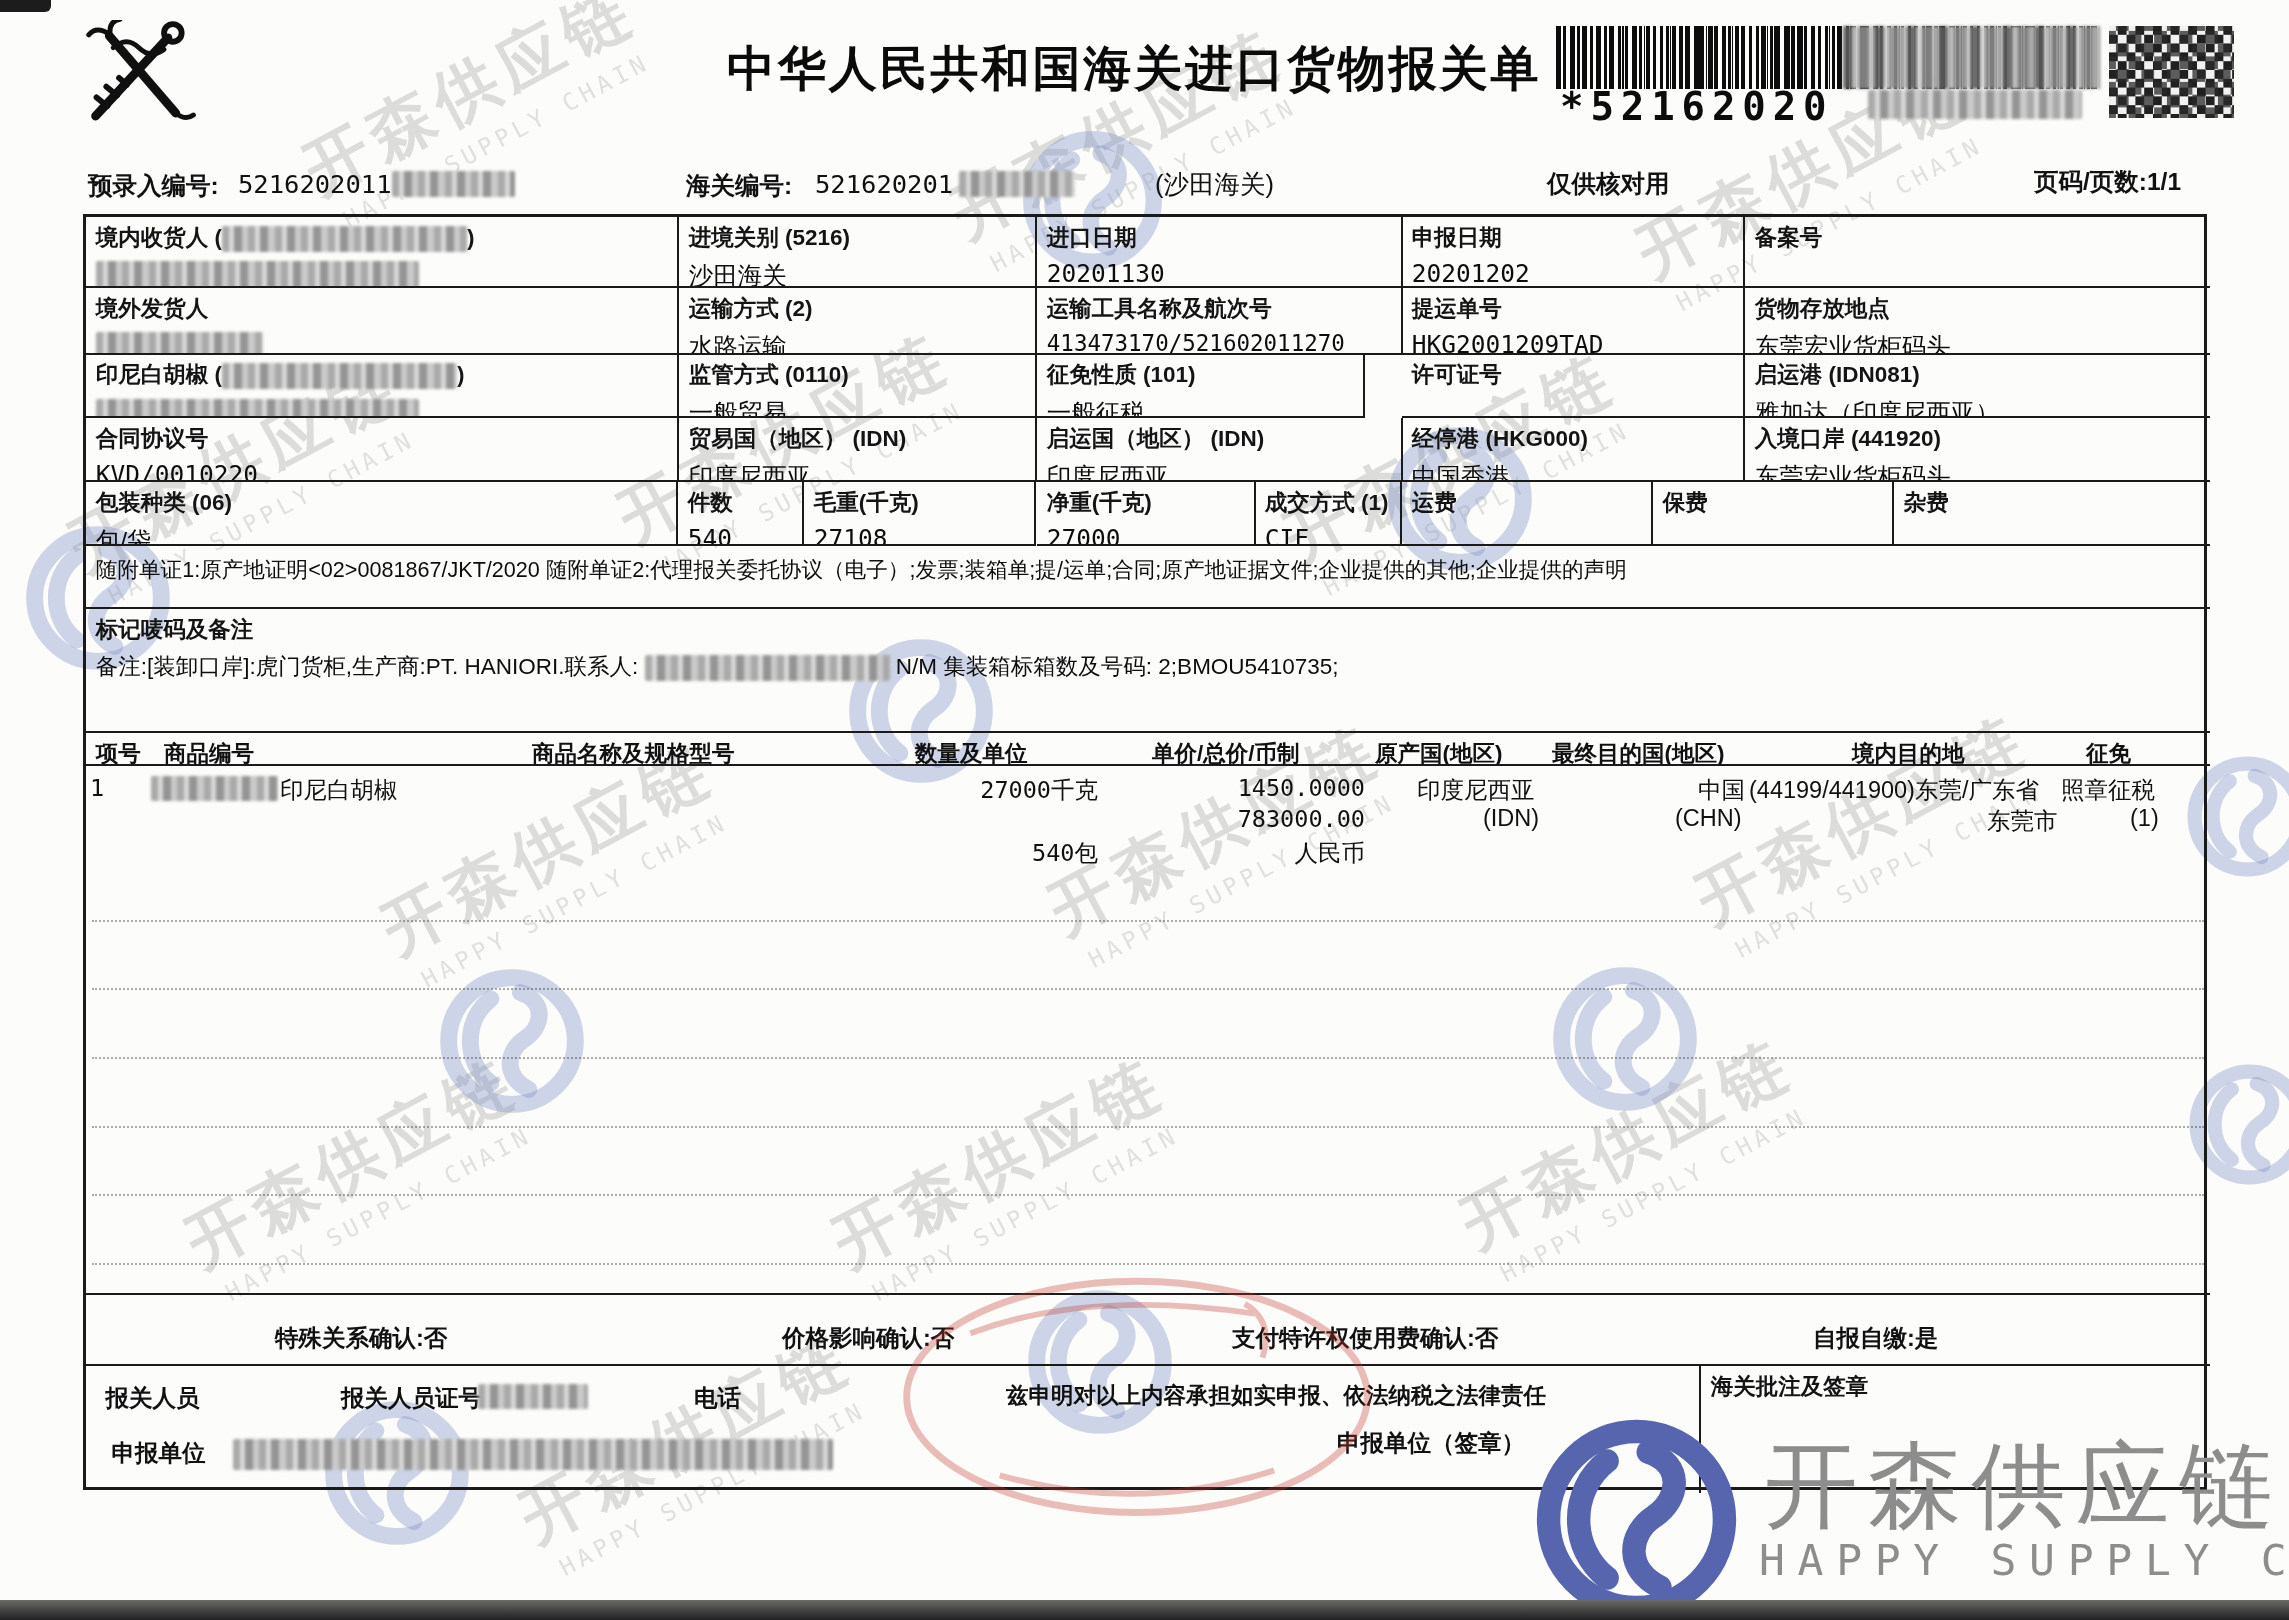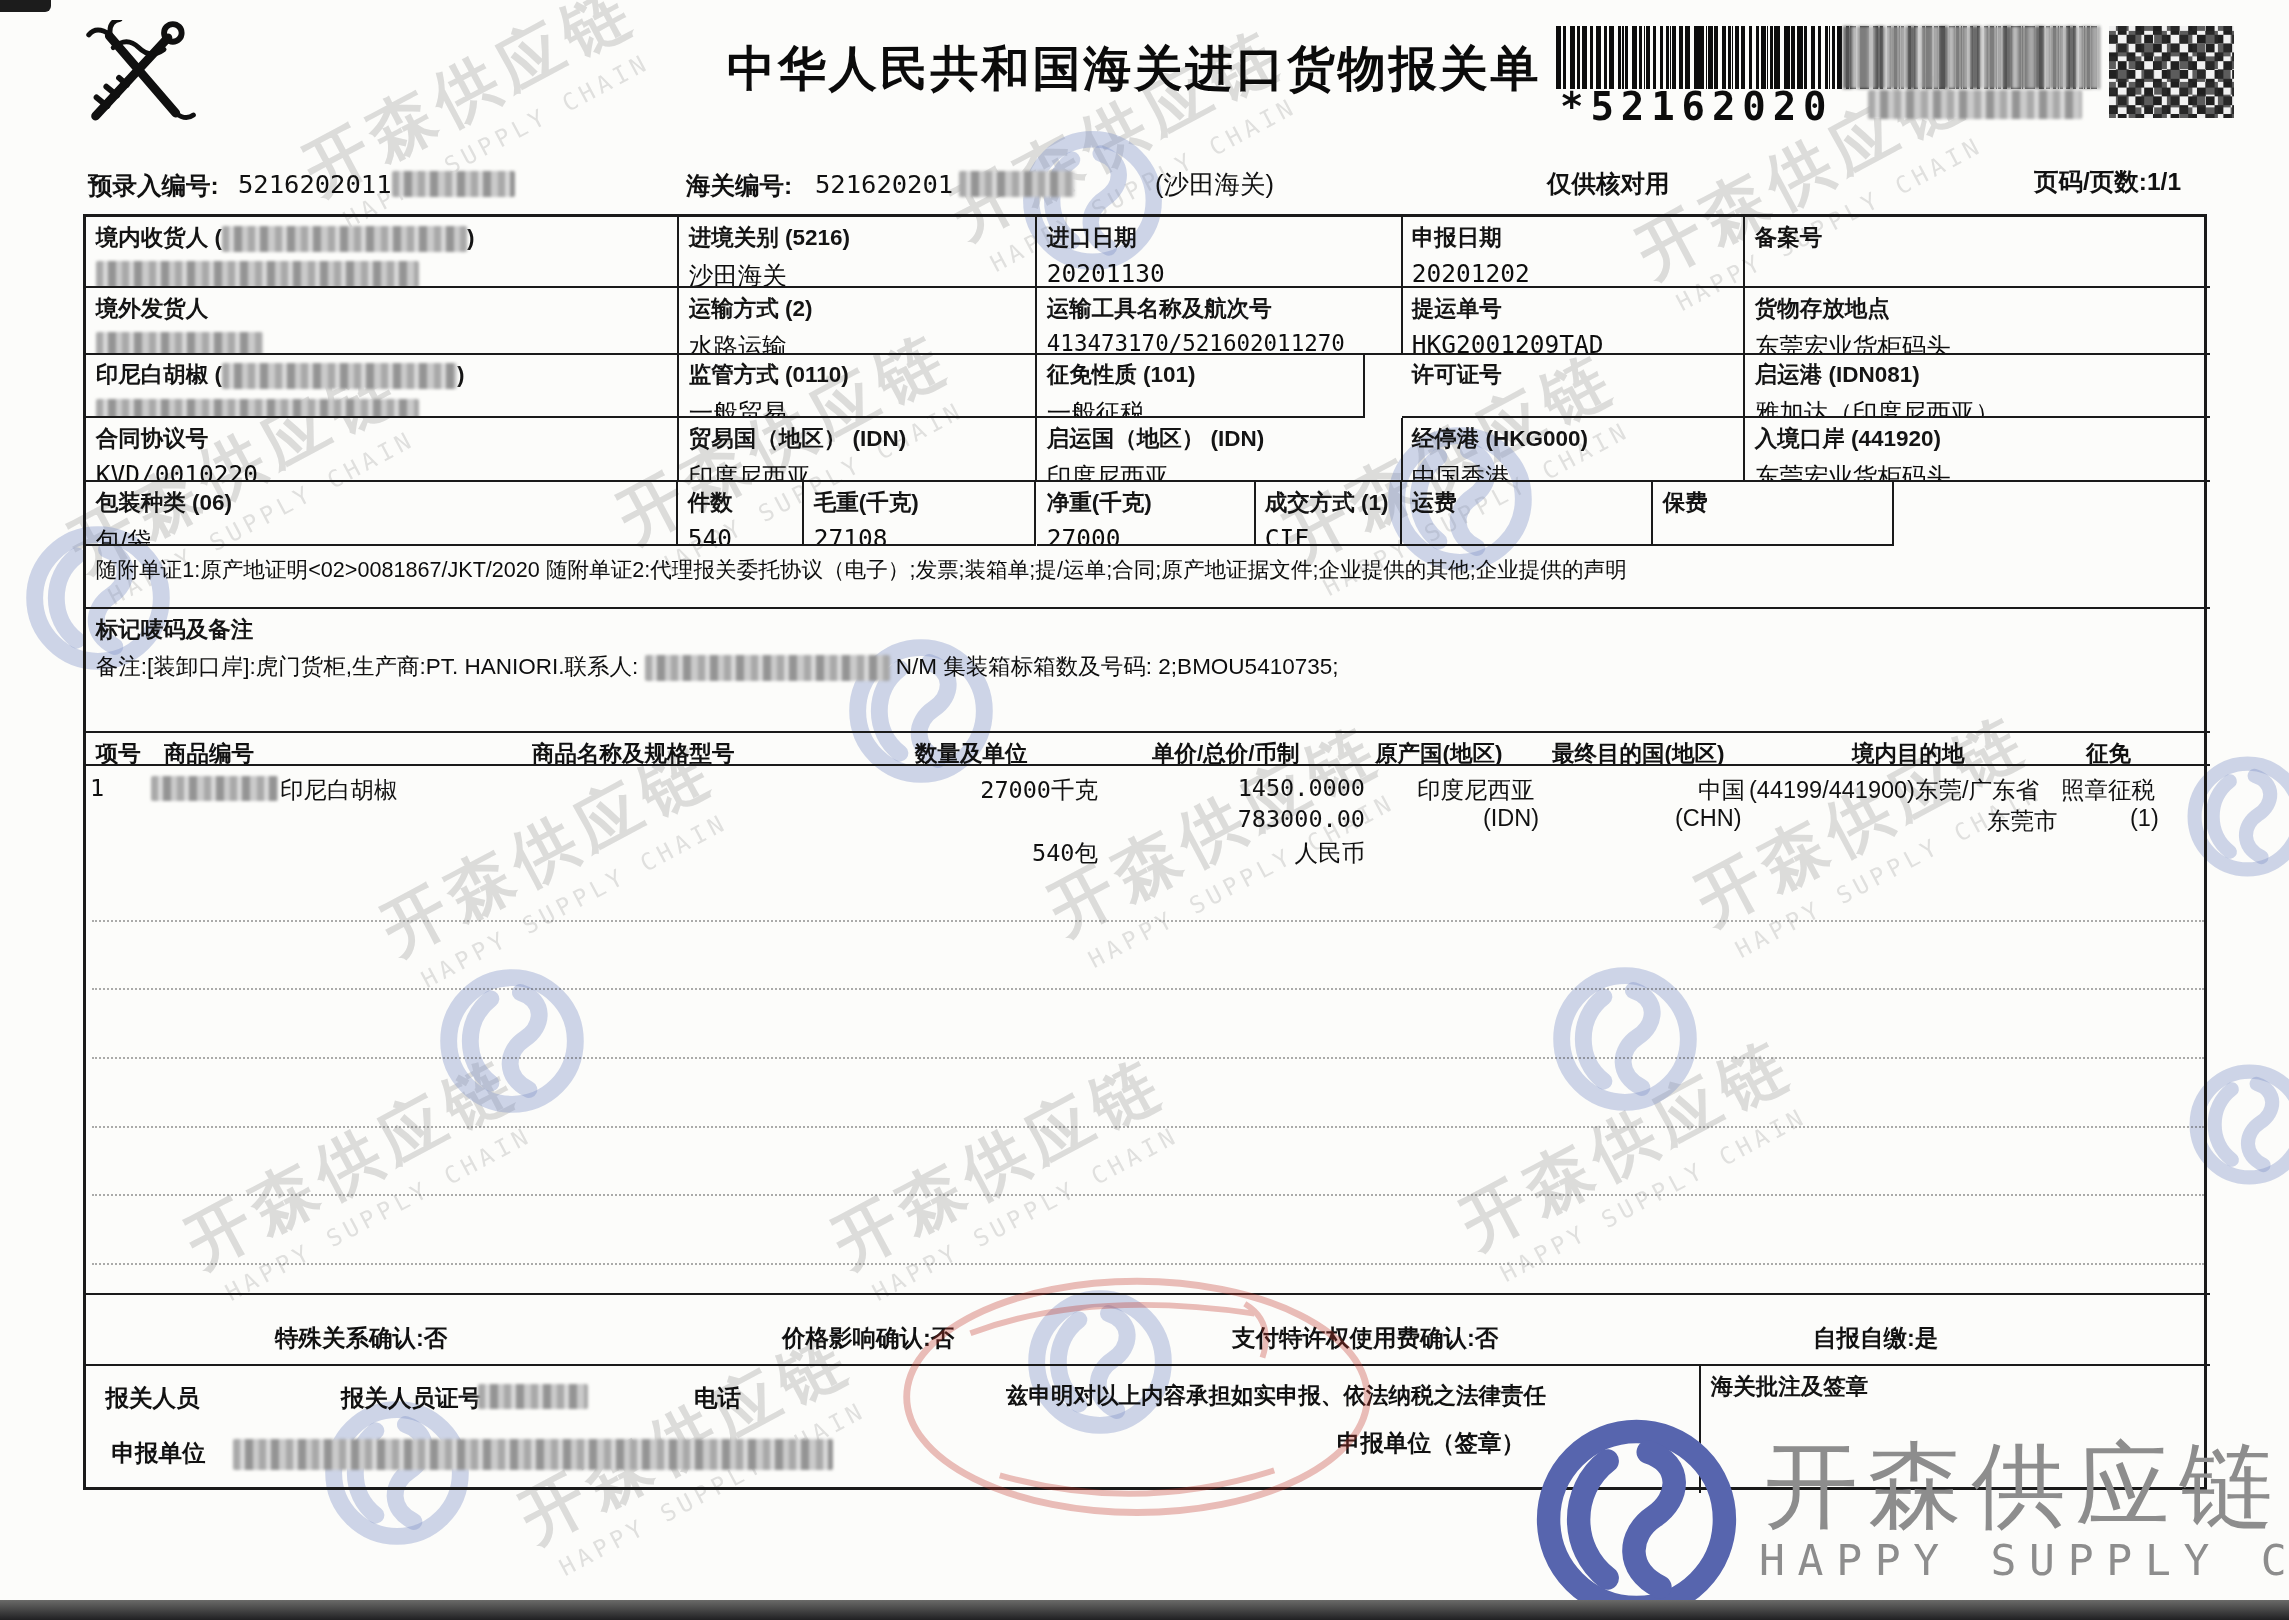--- a/index.html
+++ b/index.html
@@ -278,20 +278,23 @@
     </div>
     <div class="cell" style="left:1169px;top:265px;width:147px;height:64px">
       <div class="lbl">成交方式 (1)</div>
       <div class="val num">CIF</div>
     </div>
     <div class="cell" style="left:1316px;top:265px;width:251px;height:64px">
       <div class="lbl">运费</div>
     </div>
     <div class="cell" style="left:1567px;top:265px;width:241px;height:64px">
       <div class="lbl">保费</div>
+    </div>
+    <div class="cell noR" style="left:1808px;top:265px;width:316px;height:64px">
+      <div class="lbl">杂费</div>
     </div>
 
     <div class="cell noR" style="left:0;top:328px;width:2124px;height:64px">
       <div class="val" style="font-size:21.6px;margin-top:4.9px">随附单证1:原产地证明&lt;02&gt;0081867/JKT/2020 随附单证2:代理报关委托协议（电子）;发票;装箱单;提/运单;合同;原产地证据文件;企业提供的其他;企业提供的声明</div>
     </div>
 
     <div class="cell noR" style="left:0;top:392px;width:2124px;height:124px">
       <div class="lbl">标记唛码及备注</div>
       <div class="val" style="font-size:22.5px;margin-top:5.9px">
         <span>备注:[装卸口岸]:虎门货柜,生产商:PT. HANIORI.联系人:</span>

